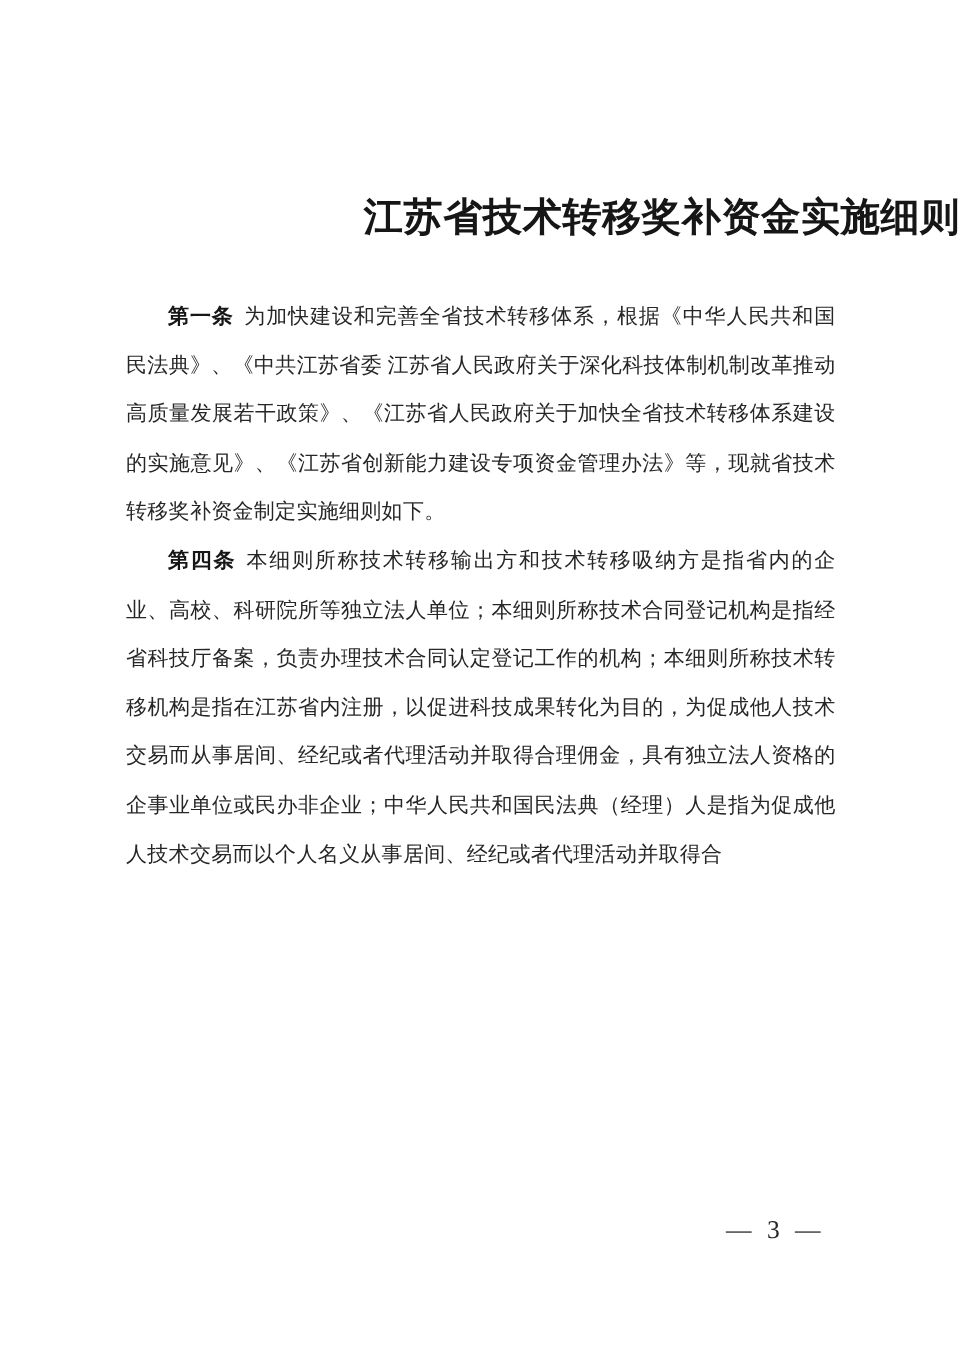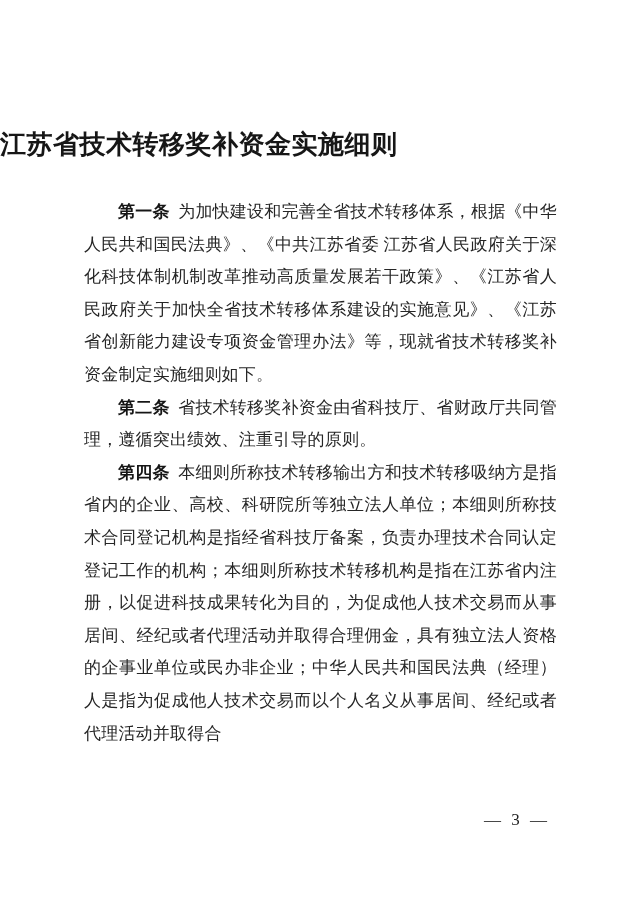--- a/index.html
+++ b/index.html
@@ -15,37 +15,37 @@
     font-family: "Liberation Serif", "DejaVu Serif", serif;
     color: #1f1f1f;
     overflow: hidden;
   }
   .doc-title {
     position: absolute;
     top: 128px;
     left: 0;
     right: 0;
     margin: 0;
-    text-align: left;
+    text-align: right;
     font-size: 26px;
     line-height: 34px;
     font-weight: 700;
     letter-spacing: 0.5px;
     color: #161616;
   }
   .content {
     position: absolute;
     top: 196px;
     left: 84px;
     width: 473px;
   }
   .para {
     margin: 0;
     text-indent: 2em;
-    font-size: 17px;
+    font-size: 14px;
     line-height: 32.6px;
     text-align: justify;
     letter-spacing: 0.2px;
     color: #262626;
   }
   .article-label {
     font-weight: 700;
     color: #161616;
     margin-right: 0.5em;
   }
@@ -64,23 +64,20 @@
 
 <div class="page">
 
   <h1 class="doc-title">江苏省技术转移奖补资金实施细则</h1>
 
   <div class="content">
   <p class="para">
     <b class="article-label">第一条</b><span>为加快建设和完善全省技术转移体系，根据《中华人民共和国民法典》、《中共江苏省委 江苏省人民政府关于深化科技体制机制改革推动高质量发展若干政策》、《江苏省人民政府关于加快全省技术转移体系建设的实施意见》、《江苏省创新能力建设专项资金管理办法》等，现就省技术转移奖补资金制定实施细则如下。</span>
   </p>
 
-  <p class="para">
-    <b class="article-label">第二条</b><span>省技术转移奖补资金由省科技厅、省财政厅共同管理，遵循突出绩效、注重引导的原则。</span>
-  </p>
 
 
   <p class="para">
     <b class="article-label">第四条</b><span>本细则所称技术转移输出方和技术转移吸纳方是指省内的企业、高校、科研院所等独立法人单位；本细则所称技术合同登记机构是指经省科技厅备案，负责办理技术合同认定登记工作的机构；本细则所称技术转移机构是指在江苏省内注册，以促进科技成果转化为目的，为促成他人技术交易而从事居间、经纪或者代理活动并取得合理佣金，具有独立法人资格的企事业单位或民办非企业；中华人民共和国民法典（经理）人是指为促成他人技术交易而以个人名义从事居间、经纪或者代理活动并取得合</span>
   </p>
 </div>
 
   <div class="page-number">— 3 —</div>
 
 </div>

